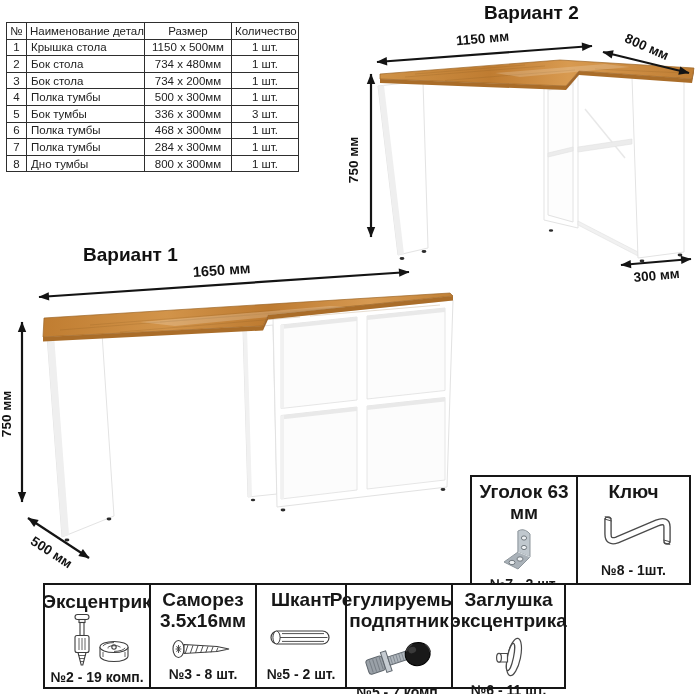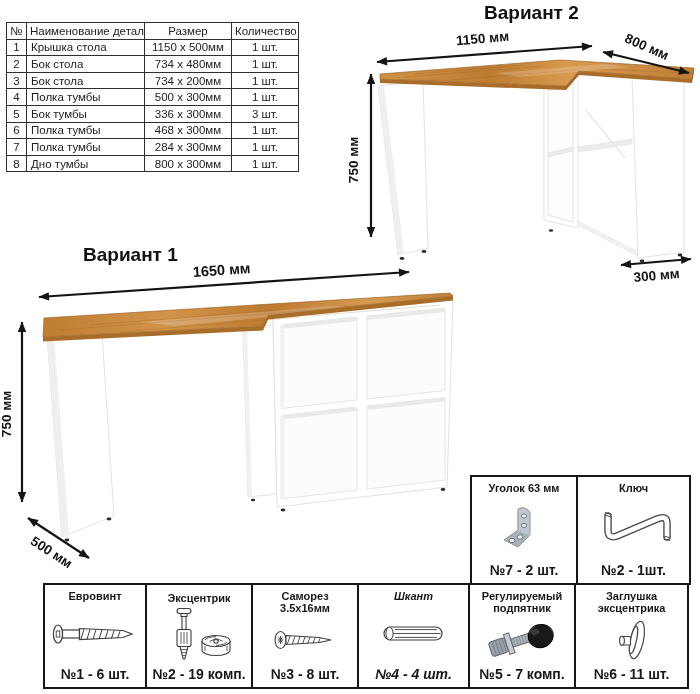--- a/index.html
+++ b/index.html
@@ -23,21 +23,21 @@
 
   
   .hw-box{box-sizing:border-box;border:2px solid #161616;background:#fff;height:106px;
         display:flex;flex-direction:column;align-items:center;}
   .hw-strip{position:absolute;left:43px;top:583px;display:flex;}
   .hw-strip .hw-box{margin-left:-2px;}
   .hw-strip .hw-box:first-child{margin-left:0;}
   .hw-upper{position:absolute;left:470px;top:475px;display:flex;}
   .hw-upper .hw-box{height:110px;}
   .hw-upper .hw-box + .hw-box{margin-left:-2px;}
-  .hw-title{font-size:11px;font-weight:700;text-align:center;line-height:1.1;padding:5px 2px 0 2px;color:#171717;}
+  .hw-title{font-size:19px;font-weight:700;text-align:center;line-height:1.1;padding:5px 2px 0 2px;color:#171717;}
   .hw-icon{flex:1;display:flex;align-items:center;justify-content:center;}
   .hw-count{font-size:14px;font-weight:700;text-align:center;padding-bottom:5px;color:#171717;}
 </style>
 </head>
 <body>
 
 <div id="page">
 
   <table id="parts">
     <colgroup>
@@ -256,41 +256,26 @@
     <div class="hw-box" style="width:115px;">
       <div class="hw-title">Ключ</div>
       <div class="hw-icon">
         <svg width="84" height="48" viewBox="0 0 84 48">
           <path d="M16,12 L16,26 Q16,35 25,32 L65,15 Q75,11 75,19 L75,33" fill="none" stroke="#4a4a4a" stroke-width="7.5" stroke-linecap="round" stroke-linejoin="round"></path>
           <path d="M16,12 L16,26 Q16,35 25,32 L65,15 Q75,11 75,19 L75,33" fill="none" stroke="#ffffff" stroke-width="4.8" stroke-linecap="round" stroke-linejoin="round"></path>
           <path d="M12.4,11 l7.2,2 M12.8,8.6 l6.6,2" stroke="#4a4a4a" stroke-width="1"></path>
           <path d="M71.6,32 l6.6,1.8 M71.8,34.8 l6.4,1.7" stroke="#4a4a4a" stroke-width="1"></path>
         </svg>
       </div>
-      <div class="hw-count">№2 - 1шт.</div>
+      <div class="hw-count">№8 - 1шт.</div>
     </div>
   </div>
 
   <div class="hw-strip">
 
-    <div class="hw-box" style="width:104px;">
-      <div class="hw-title">Евровинт</div>
-      <div class="hw-icon">
-        <svg width="88" height="30" viewBox="0 0 88 30">
-          <g stroke="#3d3d3d" stroke-width="1.2" fill="#ffffff">
-            <ellipse cx="7" cy="15" rx="4.6" ry="9"></ellipse>
-            <rect x="5.2" y="12" width="3.6" height="6" fill="none" stroke-width="0.9"></rect>
-            <rect x="11.5" y="11" width="17" height="8"></rect>
-            <path d="M28.5,9.5 L72,11.5 L81,15 L72,18.5 L28.5,20.5 Z"></path>
-          </g>
-          <path d="M33,10 l-3,10 M39,10.3 l-3,10 M45,10.6 l-3,9.6 M51,11 l-3,9 M57,11.3 l-2.8,8.6 M63,11.7 l-2.6,8 M69,12.2 l-2.4,7" stroke="#3d3d3d" stroke-width="1"></path>
-        </svg>
-      </div>
-      <div class="hw-count">№1 - 6 шт.</div>
-    </div>
 
     <div class="hw-box" style="width:108px;">
       <div class="hw-icon" style="flex:0;padding-top:2px;"></div>
       <div class="hw-title">Эксцентрик</div>
       <div class="hw-icon">
         <svg width="82" height="56" viewBox="0 0 82 56">
           <g stroke="#3d3d3d" stroke-width="1.1" fill="#ffffff">
             <rect x="19" y="1.5" width="14" height="5" rx="2.5"></rect>
             <rect x="23" y="6.5" width="6" height="3"></rect>
             <rect x="24" y="9.5" width="4" height="13"></rect>
@@ -319,30 +304,30 @@
             <ellipse cx="7.5" cy="14" rx="5.5" ry="8.5"></ellipse>
             <path d="M13,9.5 L46,11.5 L58,14 L46,16.5 L13,18.5 Z"></path>
           </g>
           <path d="M4.6,14 h5.8 M7.5,10 v8 M5.5,11.2 l4,5.6 M9.5,11.2 l-4,5.6" stroke="#3d3d3d" stroke-width="0.9"></path>
           <path d="M17,10 l-2.6,8 M22,10.3 l-2.6,7.6 M27,10.6 l-2.5,7.2 M32,11 l-2.4,6.6 M37,11.4 l-2.2,6 M42,11.9 l-2,5.4 M47,12.5 l-1.8,4.4" stroke="#3d3d3d" stroke-width="0.9"></path>
         </svg>
       </div>
       <div class="hw-count">№3 - 8 шт.</div>
     </div>
 
-    <div class="hw-box" style="width:113px;font-style:italic;">
+    <div class="hw-box" style="width:92px;">
       <div class="hw-title">Шкант</div>
       <div class="hw-icon">
         <svg width="68" height="24" viewBox="0 0 68 24">
           <rect x="4" y="5" width="58" height="13" rx="6.5" fill="#ffffff" stroke="#3d3d3d" stroke-width="1.2"></rect>
           <ellipse cx="9.5" cy="11.5" rx="3.6" ry="6.4" fill="#ffffff" stroke="#3d3d3d" stroke-width="1"></ellipse>
           <path d="M15,7.6 H57 M13,11.5 H60.5 M15,15.4 H57" stroke="#3d3d3d" stroke-width="0.9"></path>
         </svg>
       </div>
-      <div class="hw-count">№4 - 4 шт.</div>
+      <div class="hw-count">№5 - 2 шт.</div>
     </div>
 
     <div class="hw-box" style="width:108px;">
       <div class="hw-title">Регулируемый подпятник</div>
       <div class="hw-icon">
         <svg width="80" height="52" viewBox="0 0 80 52">
           <g transform="rotate(-18 40 26)">
             <rect x="7" y="18" width="17" height="15" rx="3" fill="#9aa1a8" stroke="#5f666d"></rect>
             <path d="M11,19 v13 M14.5,19 v13 M18,19 v13 M21.5,19 v13" stroke="#787f86" stroke-width="1"></path>
             <rect x="24" y="15" width="5.5" height="21" fill="#c6ccd2" stroke="#5f666d"></rect>

